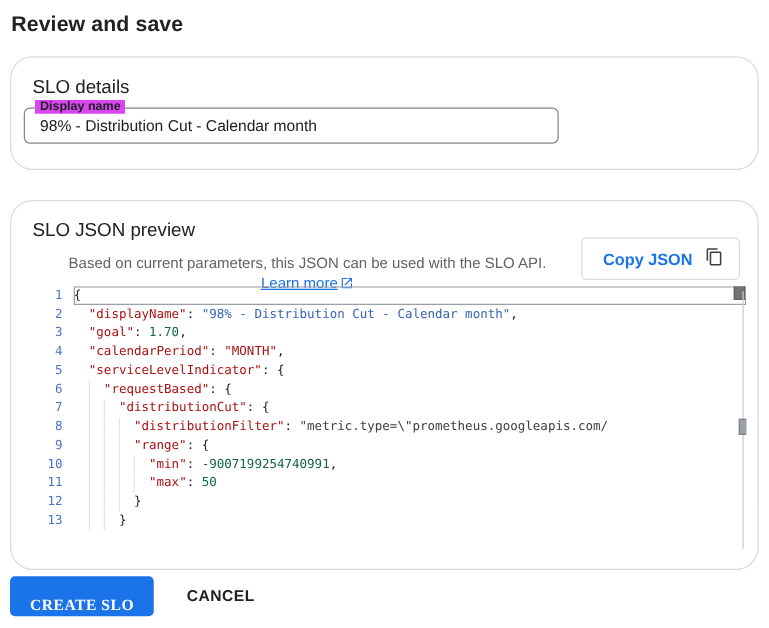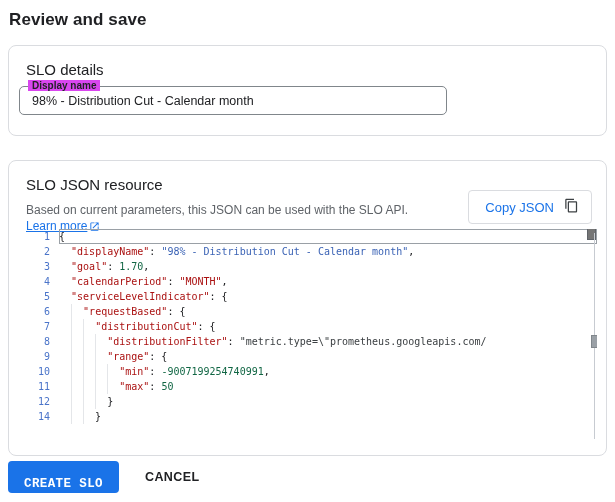--- a/index.html
+++ b/index.html
@@ -4,43 +4,43 @@
 <style>
   * { margin:0; padding:0; box-sizing:border-box; }
   html,body { width:615px; height:502px; background:#fff; overflow:hidden;
               font-family:"Liberation Sans", sans-serif; color:var(--c-text,#202124); }
 
   .page { position:relative; width:615px; height:400px; padding:8px; }
 
   .page-title { font-size:17px; font-weight:700; color:var(--c-text); margin:2px 0 0 1px; letter-spacing:.1px; }
 
   .card { position:absolute; left:8px; width:599px; background:#fff;
-          border:1px solid var(--c-border,#dadce0); border-radius:8px; }
+          border:1px solid var(--c-border,#dadce0); border-radius:18px; }
   .card-details { top:45px; height:91px; }
   .card-json    { top:160px; height:296px; }
 
   .card-heading { font-size:15px; font-weight:500; color:var(--c-text); margin:15px 0 0 17px; }
 
   
   .field-wrap { position:absolute; left:10px; top:40px; width:428px; }
   .field { width:100%; height:29px; border:1px solid #80868b; border-radius:5px;
            padding:0 12px; font-size:12.5px; color:var(--c-text);
            font-family:"Liberation Sans", sans-serif; background:#fff; outline:none; }
   .field-label { position:absolute; top:-6px; left:9px; background:#d946ef; padding:0 4px;
                  font-size:10px; font-weight:700; color:var(--c-text); line-height:1.1; }
 
   .desc-row { position:absolute; left:17px; top:41px; width:440px;
-              font-size:12px; color:var(--c-muted,#5f6368); line-height:1.35; }
+              font-size:12px; color:var(--c-muted,#5f6368); line-height:1.35;text-align:center; }
   .learn-more { color:var(--c-accent,#1a73e8); text-decoration:underline; cursor:pointer; white-space:nowrap; }
   .ext-icon { display:inline-block; vertical-align:-2px; margin-left:2px; }
 
   .copy-btn { position:absolute; right:14px; top:29px; height:34px; padding:0 12px 0 16px;
               display:flex; align-items:center; gap:10px; background:#fff;
               border:1px solid var(--c-border); border-radius:4px; cursor:pointer;
-              font-size:13px; font-weight:400; color:var(--c-accent,#1a73e8);
+              font-size:13px; font-weight:700; color:var(--c-accent,#1a73e8);
               font-family:"Liberation Sans", sans-serif; }
   .copy-icon { display:inline-block; }
 
   
   .code-area { position:absolute; left:17px; top:68px; width:571px; height:210px;
                font-family:"DejaVu Sans Mono", monospace; font-size:10px; line-height:15px;
                overflow:hidden; }
   .code-row { display:flex; height:15px; }
   .gutter { width:33px; text-align:right; padding-right:9px; color:var(--c-linenum,#4a74c9);
             flex:none; user-select:none; }
@@ -58,41 +58,41 @@
                width:7px; height:12px; background:#757575; border:1px solid #5f6368; }
 
   .vscroll-line { position:absolute; right:2px; top:4px; bottom:0; width:1px; background:#c7cbd1; }
   .vscroll-thumb { position:absolute; right:-1px; top:106px; width:7px; height:13px;
                background:#9aa0a6; border:1px solid #80868b; cursor:grab; }
 
   
   .actions { position:absolute; left:8px; top:461px; display:flex; align-items:center; gap:26px; }
   .btn-primary { height:31px; padding:16px 16px; background:var(--c-accent,#1a73e8); color:#fff;
                  border:none; border-radius:4px; font-size:12.5px; font-weight:700;
-                 letter-spacing:.4px; cursor:pointer; font-family:Liberation Mono, monospace; }
+                 letter-spacing:.4px; cursor:pointer; font-family:Liberation Serif, serif; }
   .btn-text { background:none; border:none; color:var(--c-text); font-size:12.5px; font-weight:700;
               letter-spacing:.4px; cursor:pointer; font-family:"Liberation Sans", sans-serif; }
 </style>
 </head>
 <body>
 
 <div class="page">
 
   <h1 class="page-title">Review and save</h1>
 
   <section class="card card-details">
     <h2 class="card-heading">SLO details</h2>
     <div class="field-wrap">
       <span class="field-label">Display name</span>
       <input class="field" type="text" value="98% - Distribution Cut - Calendar month" style="">
     </div>
   </section>
 
   <section class="card card-json">
-    <h2 class="card-heading">SLO JSON resource</h2>
+    <h2 class="card-heading">SLO JSON preview</h2>
 
     <p class="desc-row"><span>Based on current parameters, this JSON can be used with the SLO API.</span>
       <span class="learn-more"><span>Learn more</span><span class="ext-icon"><svg width="11" height="11" viewBox="0 0 24 24" fill="#1a73e8">
               <path d="M19 19H5V5h7V3H5c-1.11 0-2 .9-2 2v14c0 1.1.89 2 2 2h14c1.1 0 2-.9 2-2v-7h-2v7zM14 3v2h3.59l-9.83 9.83 1.41 1.41L19 6.41V10h2V3h-7z"></path>
             </svg></span></span>
     </p>
 
     <button class="copy-btn">
       <span>Copy JSON</span>
       <span class="copy-icon"><svg width="15" height="15" viewBox="0 0 24 24" fill="#3c4043">
@@ -144,21 +144,21 @@
           </div>
           <div class="code-row">
             <div class="gutter">11</div>
             <div class="code"><div class="guide" style="left: 12.04px;"></div><div class="guide" style="left: 24.08px;"></div><div class="guide" style="left: 36.12px;"></div><div class="guide" style="left: 48.16px;"></div><span class="seg-plain">          </span><span class="seg-key">"max"</span><span class="seg-plain">: </span><span class="seg-num">50</span></div>
           </div>
           <div class="code-row">
             <div class="gutter">12</div>
             <div class="code"><div class="guide" style="left: 12.04px;"></div><div class="guide" style="left: 24.08px;"></div><div class="guide" style="left: 36.12px;"></div><span class="seg-plain">        }</span></div>
           </div>
           <div class="code-row">
-            <div class="gutter">14</div>
+            <div class="gutter">13</div>
             <div class="code"><div class="guide" style="left: 12.04px;"></div><div class="guide" style="left: 24.08px;"></div><span class="seg-plain">      }</span></div>
           </div>
         </div>
       <div class="vscroll-line"></div>
       <div class="vscroll-thumb"></div>
     </div>
   </section>
 
   <div class="actions">
     <button class="btn-primary">CREATE SLO</button>

